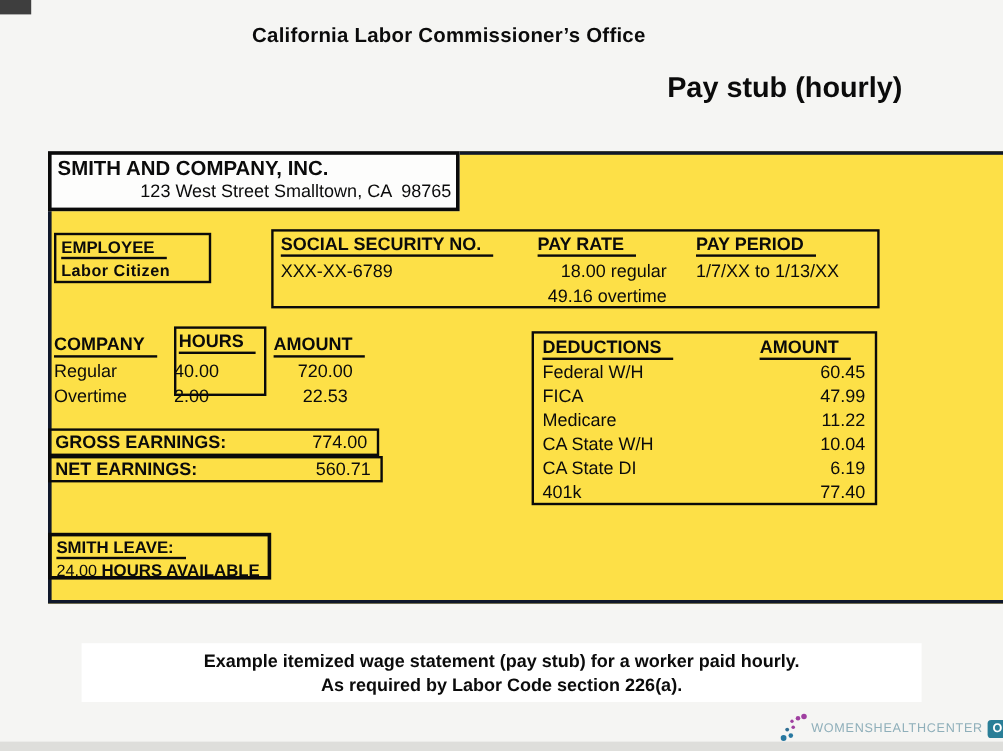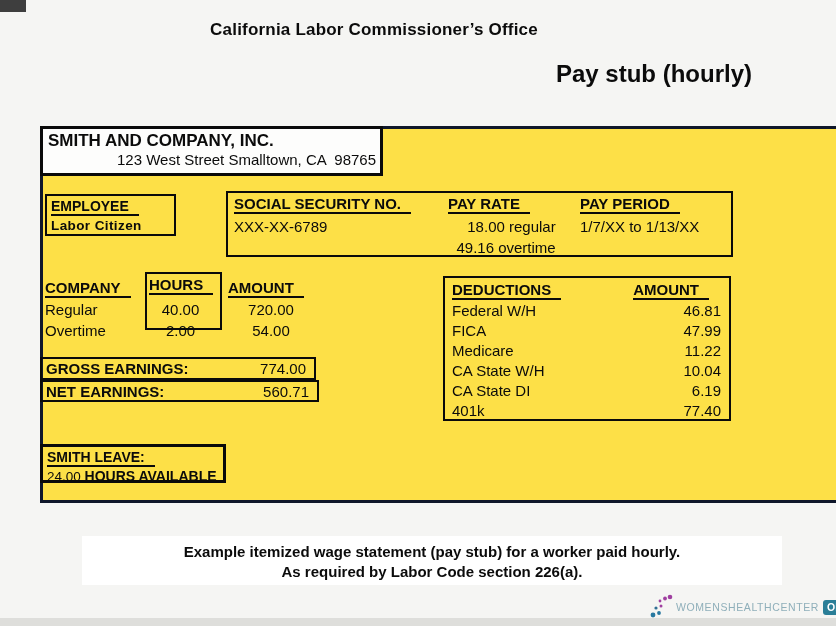--- a/index.html
+++ b/index.html
@@ -38,42 +38,42 @@
   .info-box { left:183px; top:62px; width:507px; height:66px; }
   .info-col { position:absolute; top:2px; }
   .col-ssn { left:6px; } .col-rate { left:220px; } .col-period { left:352px; }
   .info-val { font-size:15px; margin-top:4px; }
   .rate-row { font-size:15px; margin-top:4px;text-align:right; }
   .rate-num { display:inline-block; width:46px; }
   .hours-box { left:102px; top:143px; width:77px; height:58px; padding:2px 0 0 2px; }
   .amount-hdr { position:absolute; left:185px; top:150px; }
   .earn-hdr-earnings { position:absolute; left:2px; top:150px; }
   .earn-row-label { position:absolute; left:2px; font-size:15px; }
-  .earn-hours { position:absolute; left:102px; width:74px; text-align:center; padding-right:3px; font-size:15px; }
+  .earn-hours { position:absolute; left:102px; width:74px; text-align:left; padding-right:3px; font-size:15px; }
   .earn-amount { position:absolute; left:185px; width:86px; text-align:center; font-size:15px; }
   .totals { position:absolute; left:-3px; top:228px; width:280px; }
   .total-row { position:relative; height:21px; padding:1px 6px 0 4px; }
   .total-row .lab { font-weight:bold; font-size:15px; float:left; }
   .total-row .val { font-size:15px; float:right; padding-right:2px; }
   .row-gross { width:276px; border:2px solid #0a0a0a; height:23px; }
   .row-total { width:270px; border-left:2px solid #0a0a0a; height:20px; }
   .row-net   { width:279px; border:2px solid #0a0a0a; height:22px; }
   .sick-box { left:-3px; top:315px; width:186px; height:39px; border-width:3px; padding:1px 0 0 4px; }
   .sick-label { font-size:14px; font-weight:bold; }
   .sick-line2 { font-size:13.5px; margin-top:1px; }
   .sick-hours { text-decoration:underline; }
   .sick-avail { font-weight:bold; font-size:14px; }
   .deductions-box { left:400px; top:147px; width:288px; height:145px; }
   .ded-hdr-label { position:absolute; left:7px; top:3px; }
   .ded-hdr-amount { position:absolute; right:20px; top:3px; }
   .ded-row { position:absolute; left:0; width:100%; height:20px; }
   .ded-row .lab { position:absolute; left:7px; font-size:15px; }
   .ded-row .val { position:absolute; right:8px; font-size:15px; }
   .footer-band {
-    position:absolute; left:82px; top:536px; width:700px; height:49px;
+    position:absolute; left:68px; top:536px; width:700px; height:49px;
     background:#ffffff; text-align:center; padding-top:6px;
   }
   .footer-line { font-size:15px; font-weight:bold; line-height:20px; }
   .logo { position:absolute; left:650px; top:592px; height:30px; display:flex; align-items:center; }
   .logo-text { font-size:10.5px; letter-spacing:.6px; color:#8fafba; margin-left:2px; }
   .logo-badge { font-size:10.5px; font-weight:bold; color:#ffffff; background:#2a7e97; padding:1px 4px 2px 4px; border-radius:3px; margin-left:4px; }
   .bottom-strip { position:absolute; left:0; top:618px; width:836px; height:8px; background:#dededb; }
 </style>
 </head>
 <body>
@@ -122,21 +122,21 @@
     <span class="u hdr">HOURS</span>
   </div>
   <div class="amount-hdr"><span class="u hdr">AMOUNT</span></div>
 
   <div class="earn-row-label" style="top:172px">Regular</div>
   <div class="earn-hours" style="top:172px">40.00</div>
   <div class="earn-amount" style="top:172px">720.00</div>
 
   <div class="earn-row-label" style="top:193px">Overtime</div>
   <div class="earn-hours" style="top:193px">2.00</div>
-  <div class="earn-amount" style="top:193px">54.00</div>
+  <div class="earn-amount" style="top:193px">22.53</div>
 
   <div class="totals">
     <div class="total-row row-gross">
       <span class="lab">GROSS EARNINGS:</span>
       <span class="val">774.00</span>
     </div>
     <div class="total-row row-net">
       <span class="lab">NET EARNINGS:</span>
       <span class="val">560.71</span>
     </div>
@@ -149,21 +149,21 @@
       <span class="sick-avail">HOURS AVAILABLE</span>
     </div>
   </div>
 
   <div class="box deductions-box">
     <div class="ded-hdr-label"><span class="u hdr">DEDUCTIONS</span></div>
     <div class="ded-hdr-amount"><span class="u hdr">AMOUNT</span></div>
 
     <div class="ded-row" style="top:24px">
       <span class="lab">Federal W/H</span>
-      <span class="val">46.81</span>
+      <span class="val">60.45</span>
     </div>
     <div class="ded-row" style="top:44px">
       <span class="lab">FICA</span>
       <span class="val">47.99</span>
     </div>
     <div class="ded-row" style="top:64px">
       <span class="lab">Medicare</span>
       <span class="val">11.22</span>
     </div>
     <div class="ded-row" style="top:84px">

